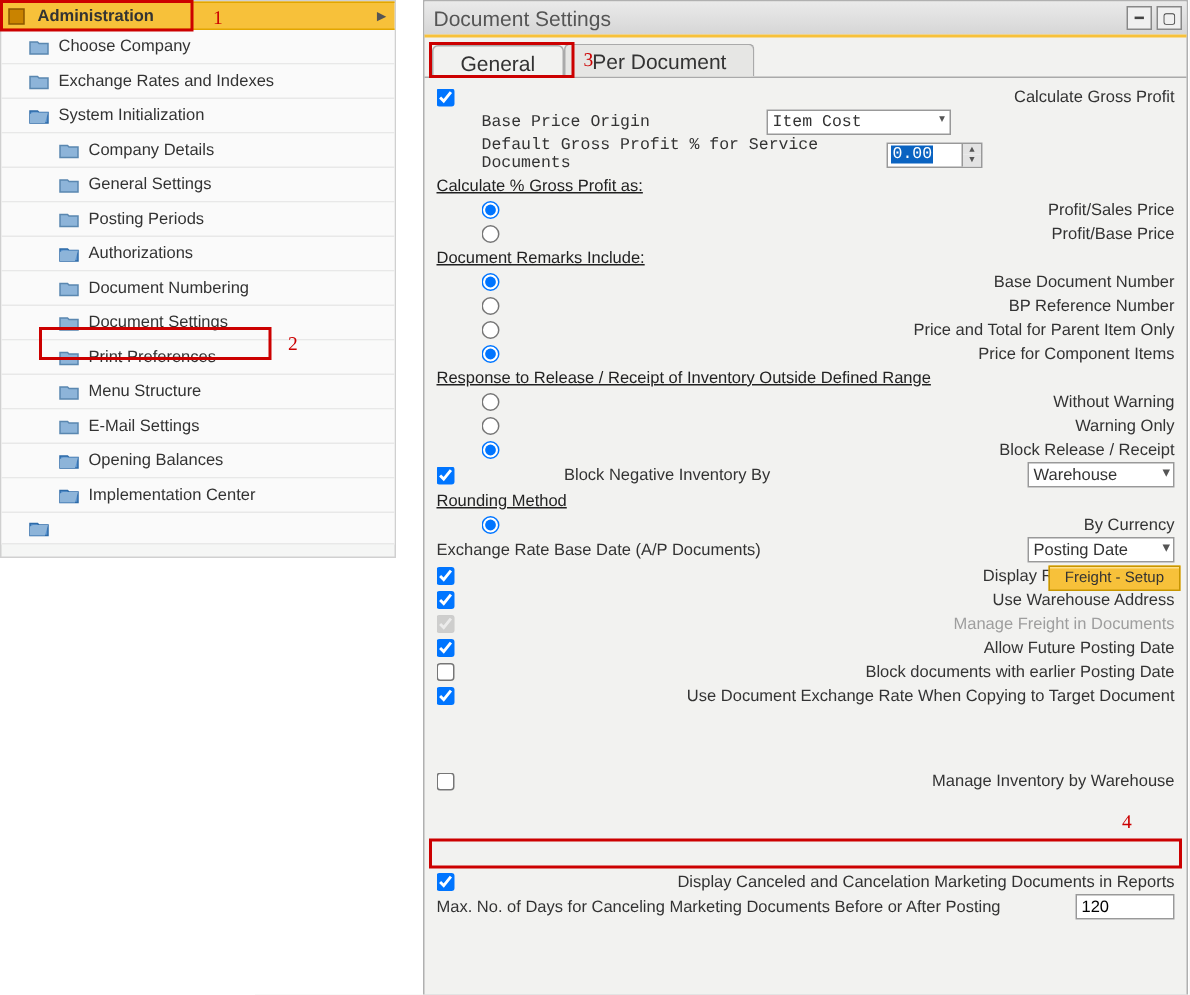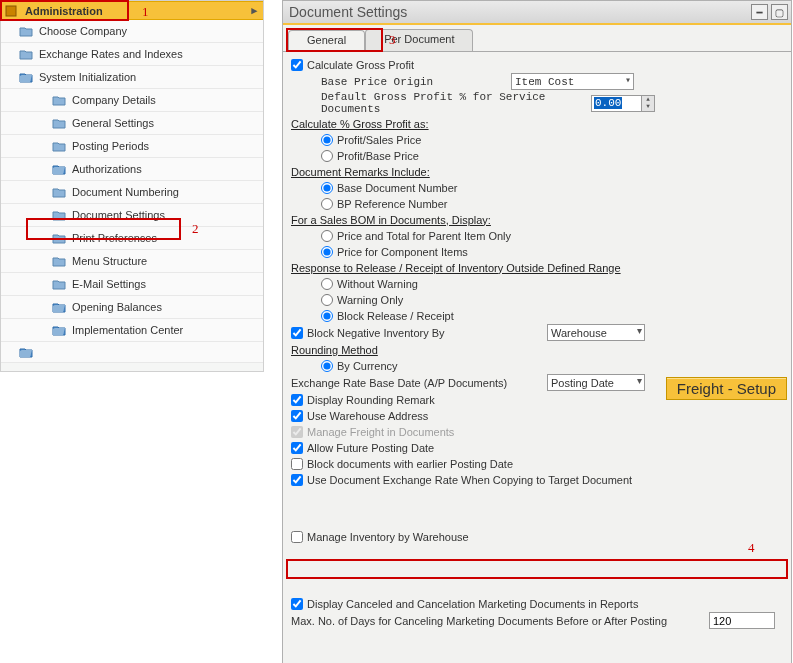--- a/index.html
+++ b/index.html
@@ -33,21 +33,21 @@
     color: #333;
   }
   .tree-item {
     display: flex;
     align-items: center;
     height: 22px;
     padding-left: 18px;
     border-bottom: 1px solid #e8e8e8;
     background: #fafafa;
   }
-  .tree-item.level2 { padding-left: 51px; }
+  .tree-item.level2 { padding-left: 38px; }
   .icon-folder, .icon-open-folder, .icon-doc {
     width: 14px; height: 12px; margin-right: 6px; flex: none;
   }
   .icon-folder svg, .icon-open-folder svg, .icon-doc svg { display:block; }
   .highlight-box {
     position: absolute;
     border: 2px solid #c00;
     pointer-events: none;
     z-index: 100;
   }
@@ -88,38 +88,39 @@
     height: 22px;
     margin-top: 4px;
     padding-left: 5px;
     border-bottom: 1px solid #aaa;
   }
   .tab {
     border: 1px solid #aaa;
     border-bottom: none;
     background: #e6e6e4;
     padding: 3px 18px 0 18px;
-    font-size: 11px;
+    font-size: 14px;
     color: #333;
     margin-right: 0px;
     border-radius: 4px 4px 0 0;
   }
   .tab.active {
     background: #f2f2f0;
     font-weight: normal;
     position: relative;
     top: 1px;
   }
   .content {
     padding: 4px 8px;
   }
   .row {
     display: flex; align-items: center;
     min-height: 15px;
     margin: 1px 0;
+    justify-content: space-between;
   }
   input[type=checkbox], input[type=radio] {
     margin: 0 4px 0 0;
     vertical-align: middle;
     width:12px; height:12px;
   }
   .indent1 { padding-left: 30px; }
   .section-head {
     text-decoration: underline;
     color: #222;
@@ -150,21 +151,21 @@
     color:#000; position: relative;
   }
   .numbox .sel { background:#0a63c1; color:#fff; padding:0 1px; }
   .spin { position:absolute; right:0; top:0; height:100%; width:12px;
     display:flex; flex-direction:column; border-left:1px solid #999;}
   .spin div{ flex:1; background:#e3e3e3; font-size:6px; text-align:center; line-height:7px; color:#555;}
   .disabled { color: #9e9e9e; }
   .freight-btn {
     position:absolute; right:4px; top:376px;
     background:#f7c13a; border:1px solid #c79500;
-    padding:2px 10px; font-size:15px;
+    padding:2px 10px; font-size:10px;
     box-shadow: inset 0 1px 0 #ffe08c;
   }
   .textbox {
     border:1px solid #999; background:#fff; height:15px; width:58px;
     padding:0 3px; font-size:11px;
   }
 </style>
 </head>
 <body>
 
@@ -352,21 +353,20 @@
     <div class="row section-head">Document Remarks Include:</div>
     <div class="row indent1">
       <input type="radio" name="g2" checked="" style="">
       <span>Base Document Number</span>
     </div>
     <div class="row indent1">
       <input type="radio" name="g2" style="">
       <span>BP Reference Number</span>
     </div>
 
-    <div class="row section-head">For a Sales BOM in Documents, Display:</div>
     <div class="row indent1">
       <input type="radio" name="g3" style="">
       <span>Price and Total for Parent Item Only</span>
     </div>
     <div class="row indent1">
       <input type="radio" name="g3" checked="" style="">
       <span>Price for Component Items</span>
     </div>
 
     <div class="row section-head">Response to Release / Receipt of Inventory Outside Defined Range</div>

